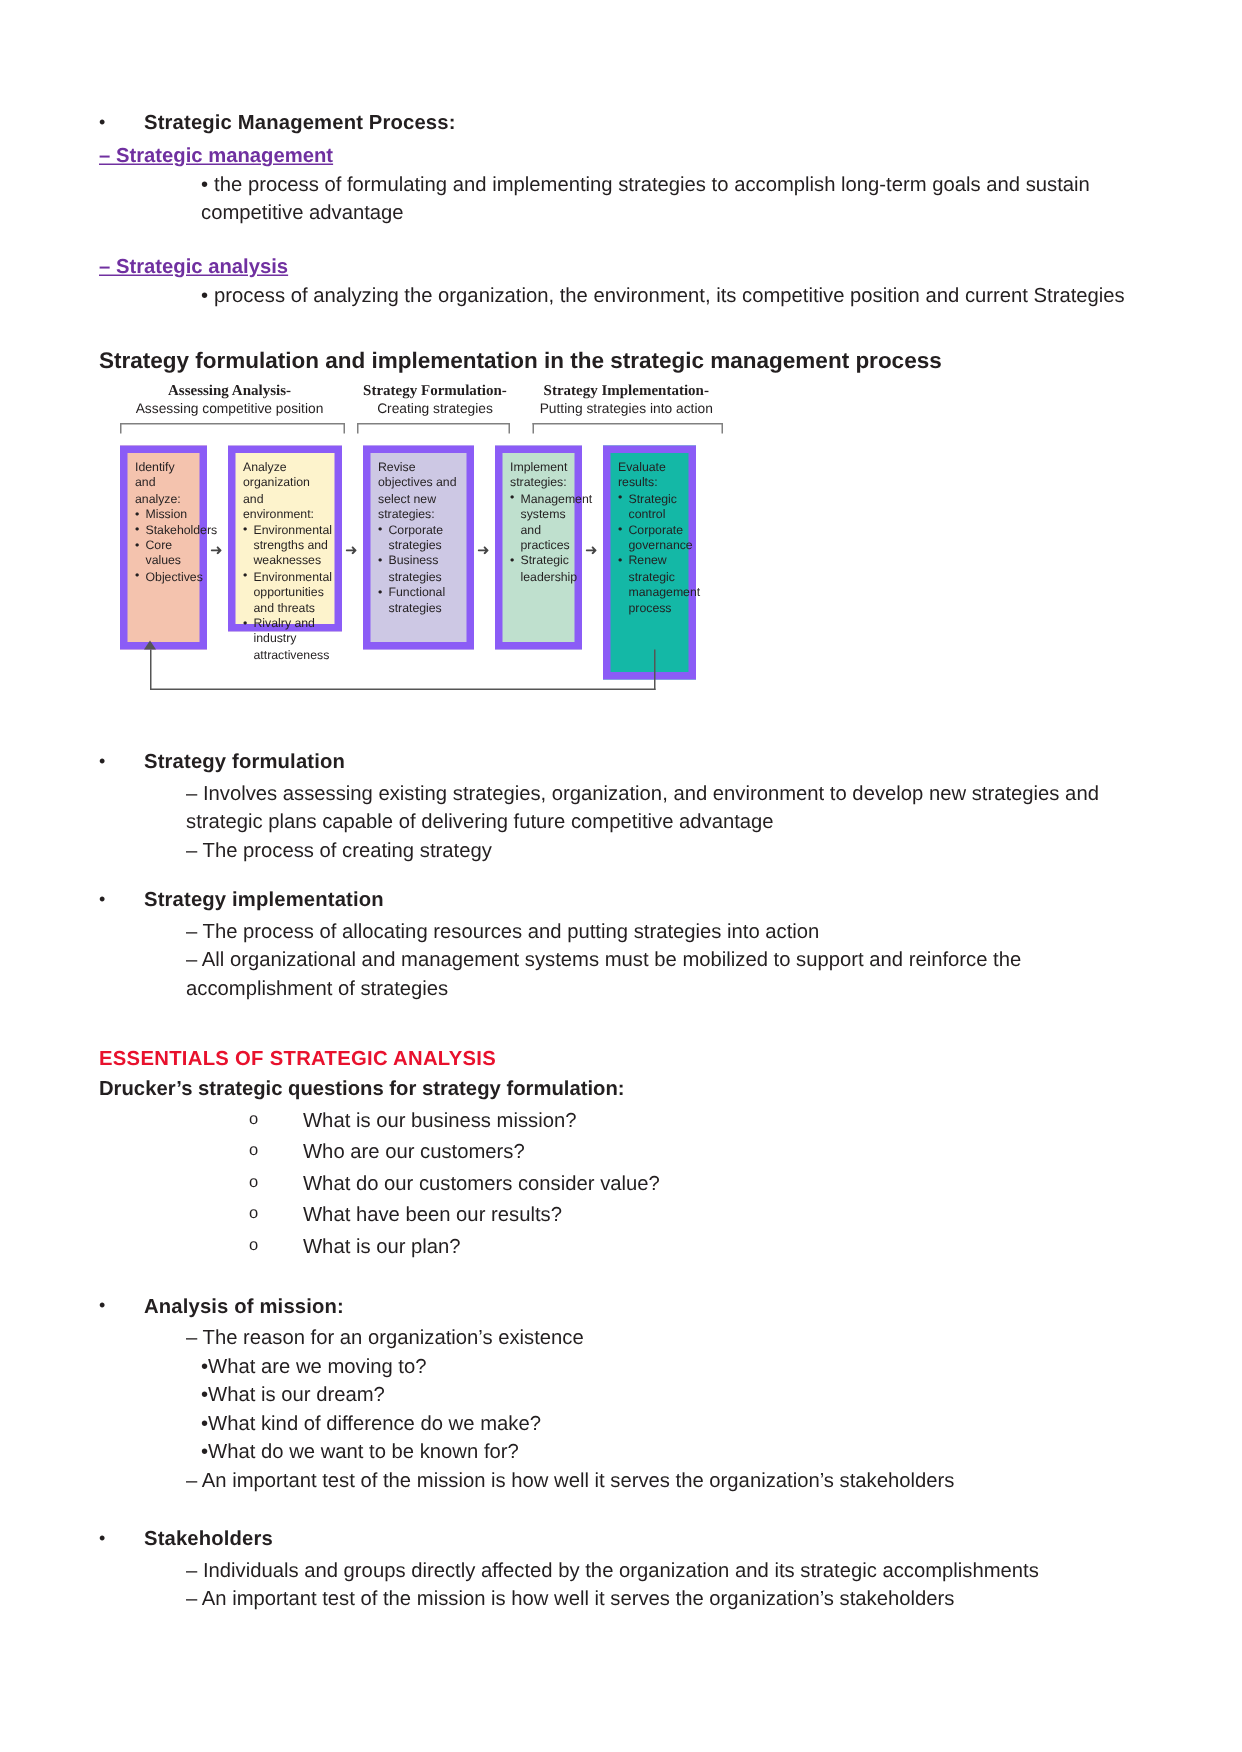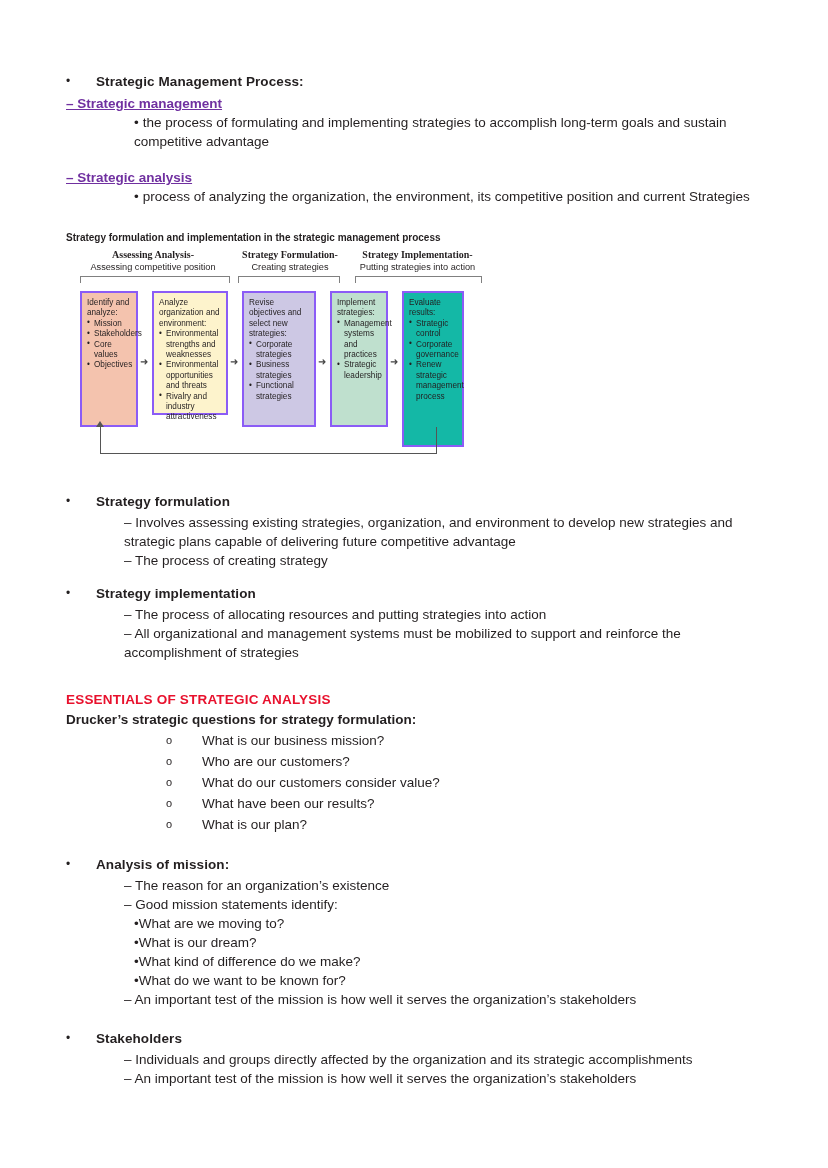--- a/index.html
+++ b/index.html
@@ -97,21 +97,21 @@
     margin-top: 30px;
   }
   .bold-line {
     font-weight: bold;
     font-size: 13.5px;
     line-height: 20px;
     margin-top: 3px;
   }
   .fig-title {
     font-weight: bold;
-    font-size: 10px;
+    font-size: 15px;
     margin-top: 26px;
     margin-bottom: 6px;
   }
   .spacer-20 { height: 20px; }
   .spacer-14 { height: 14px; }
   .spacer-28 { height: 28px; }
 
   
   .figure {
     position: relative;
@@ -135,21 +135,21 @@
   }
   .brace {
     position: absolute;
     border-top: 1px solid #808080;
     border-left: 1px solid #808080;
     border-right: 1px solid #808080;
     height: 6px;
   }
   .box {
     position: absolute;
-    border: 2px solid #8b5cf6;
+    border: 5px solid #8b5cf6;
     font-size: 8.2px;
     line-height: 10.4px;
     padding: 5px 4px 20px 5px;
     box-sizing: border-box;
     color: #231f20;
   }
   .box .hd { display: block; }
   .box ul {
     margin: 0;
     padding: 0;
@@ -324,21 +324,20 @@
       <span>What is our plan?</span>
     </div>
 
     <div class="spacer-20"></div>
 
     <div class="bullet-row">
       <span class="bullet-dot">•</span>
       <span class="bullet-label">Analysis of mission:</span>
     </div>
     <div class="indent-dash2">– The reason for an organization’s existence</div>
-    <div class="indent-dash2">– Good mission statements identify:</div>
 
     <div class="indent-round">
       <span class="b">•</span><span>What are we moving to?</span>
     </div>
     <div class="indent-round">
       <span class="b">•</span><span>What is our dream?</span>
     </div>
     <div class="indent-round">
       <span class="b">•</span><span>What kind of difference do we make?</span>
     </div>

